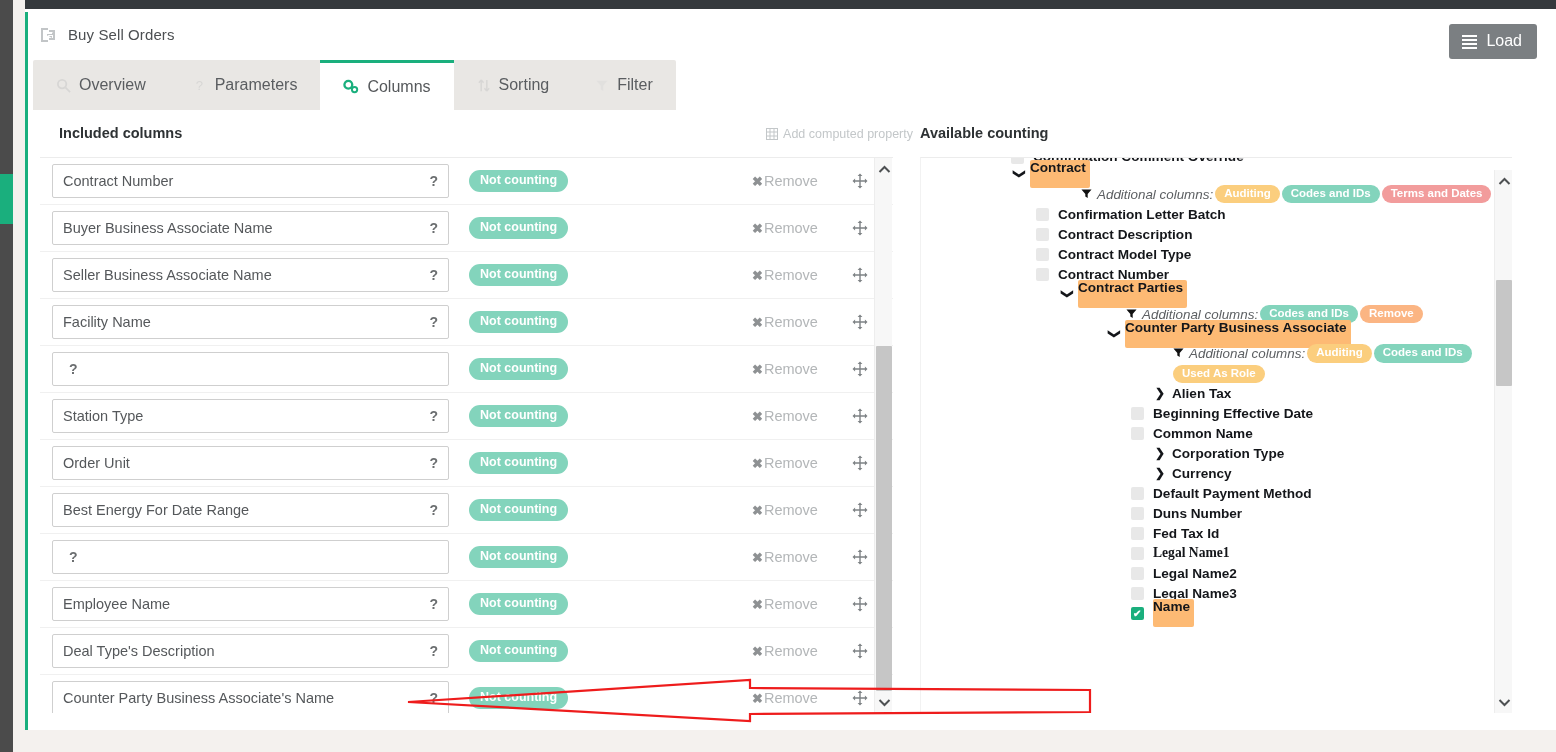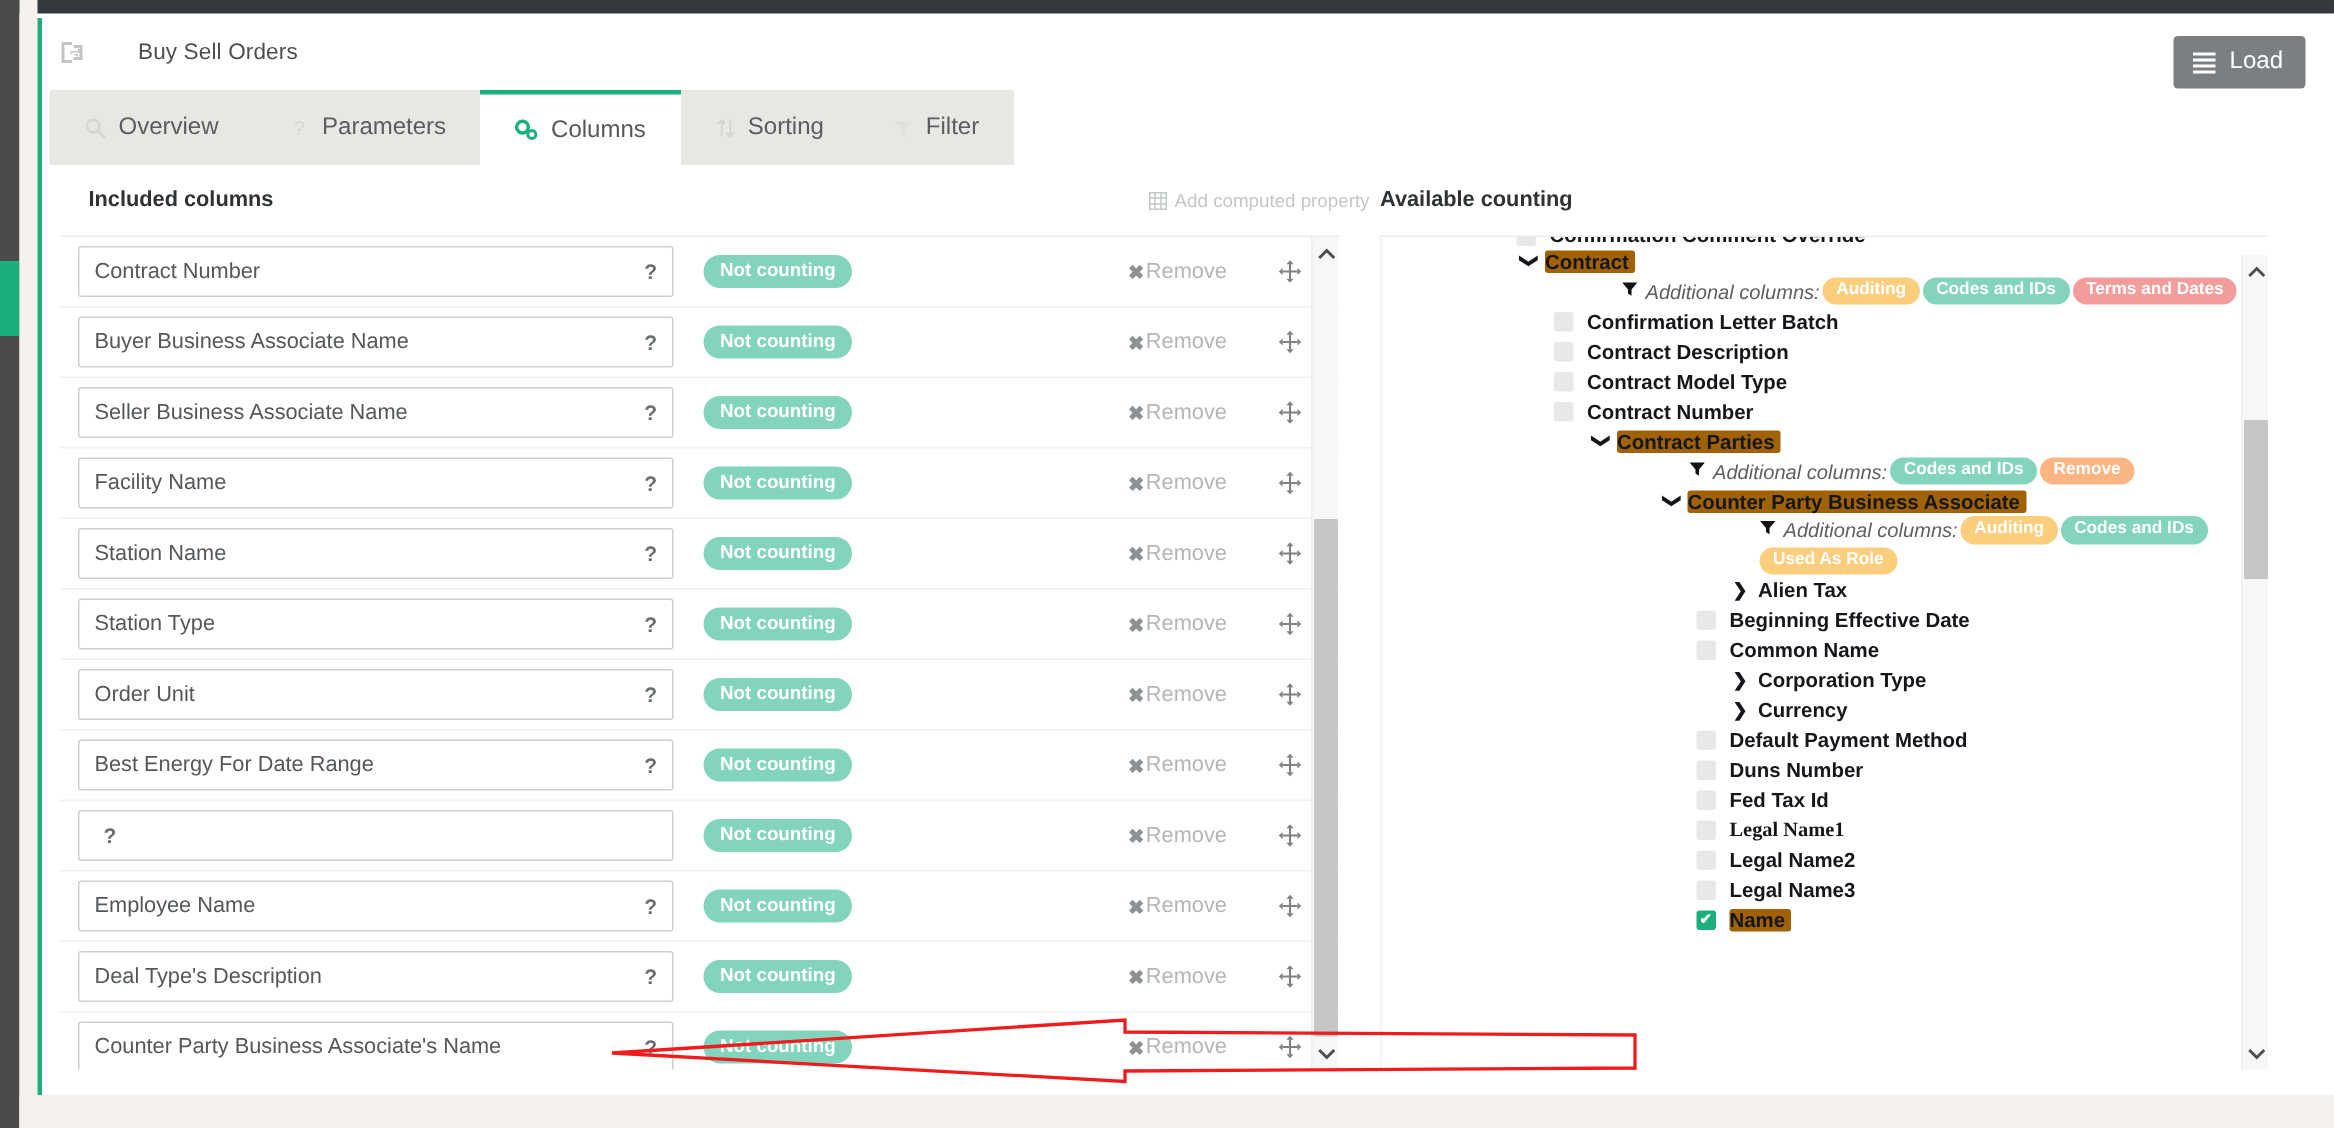--- a/index.html
+++ b/index.html
@@ -50,21 +50,21 @@
   
   .title-row {
     position: absolute; left: 12px; top: 14px;
     display: flex; align-items: center; gap: 10px;
   }
   .title-row .export-icon {
     width: 18px; height: 16px; display: inline-block; position: relative;
     color: #b9bcbe;
   }
   .title-text {
-    font-size: 15px; color: #4c4f52; letter-spacing: .1px; margin-left: 24px;
+    font-size: 15px; color: #4c4f52; letter-spacing: .1px;
   }
 
   
   .load-btn {
     position: absolute; right: 9px; top: 12px;
     background: #7b7f82; color: #ffffff;
     border: none; border-radius: 3px;
     padding: 9px 15px 10px 13px;
     font-size: 16px; line-height: 1;
     display: flex; align-items: center; gap: 9px;
@@ -203,21 +203,21 @@
   }
   .av-cb.checked { background: #1aaf7d; position: relative; }
   .av-cb.checked::after {
     content: "✔"; color: #fff; font-size: 10px; line-height: 13px;
     position: absolute; left: 2px; top: 0;
   }
   .av-caret {
     width: 14px; margin-right: 5px; flex: none; color: #14161a;
     font-size: 12px; font-weight: bold; cursor: pointer; text-align: center;
   }
-  .hl { background: #a16207; padding: 0 4px 0 0; border-radius: 2px; }
+  .hl { background: #fdba74; padding: 0 4px 13px 0; border-radius: 2px; }
   .av-addl {
     display: flex; align-items: center; flex-wrap: wrap;
     font-size: 13.4px; font-style: italic; color: #5c5f62;
     gap: 2px; min-height: 20px;
   }
   .funnel { color: #111; font-size: 11px; margin-right: 3px; }
   .pill {
     color: #fff; font-size: 11.5px; font-weight: bold;
     border-radius: 10px; padding: 3px 9px 4px; line-height: 1;
     font-style: normal; white-space: nowrap; cursor: pointer;
@@ -382,21 +382,20 @@
           <span class="x">✖</span>
           <span>Remove</span>
         </span>
         <span class="drag-handle"><svg width="16" height="16" viewBox="0 0 16 16">
             <path d="M8 0.5l2.4 2.6H5.6zM8 15.5l2.4-2.6H5.6zM0.5 8l2.6-2.4v4.8zM15.5 8l-2.6-2.4v4.8z" fill="#7e8285"></path>
             <path d="M7.3 3h1.4v10H7.3zM3 7.3h10v1.4H3z" fill="#7e8285"></path>
           </svg></span>
       </div>
       <div class="inc-row">
         <div class="inc-field">
-          <span class="fname">Station Name</span>
           <span class="qmark">?</span>
         </div>
         <span class="badge-notcount">Not counting</span>
         <span class="remove-btn">
           <span class="x">✖</span>
           <span>Remove</span>
         </span>
         <span class="drag-handle"><svg width="16" height="16" viewBox="0 0 16 16">
             <path d="M8 0.5l2.4 2.6H5.6zM8 15.5l2.4-2.6H5.6zM0.5 8l2.6-2.4v4.8zM15.5 8l-2.6-2.4v4.8z" fill="#7e8285"></path>
             <path d="M7.3 3h1.4v10H7.3zM3 7.3h10v1.4H3z" fill="#7e8285"></path>

